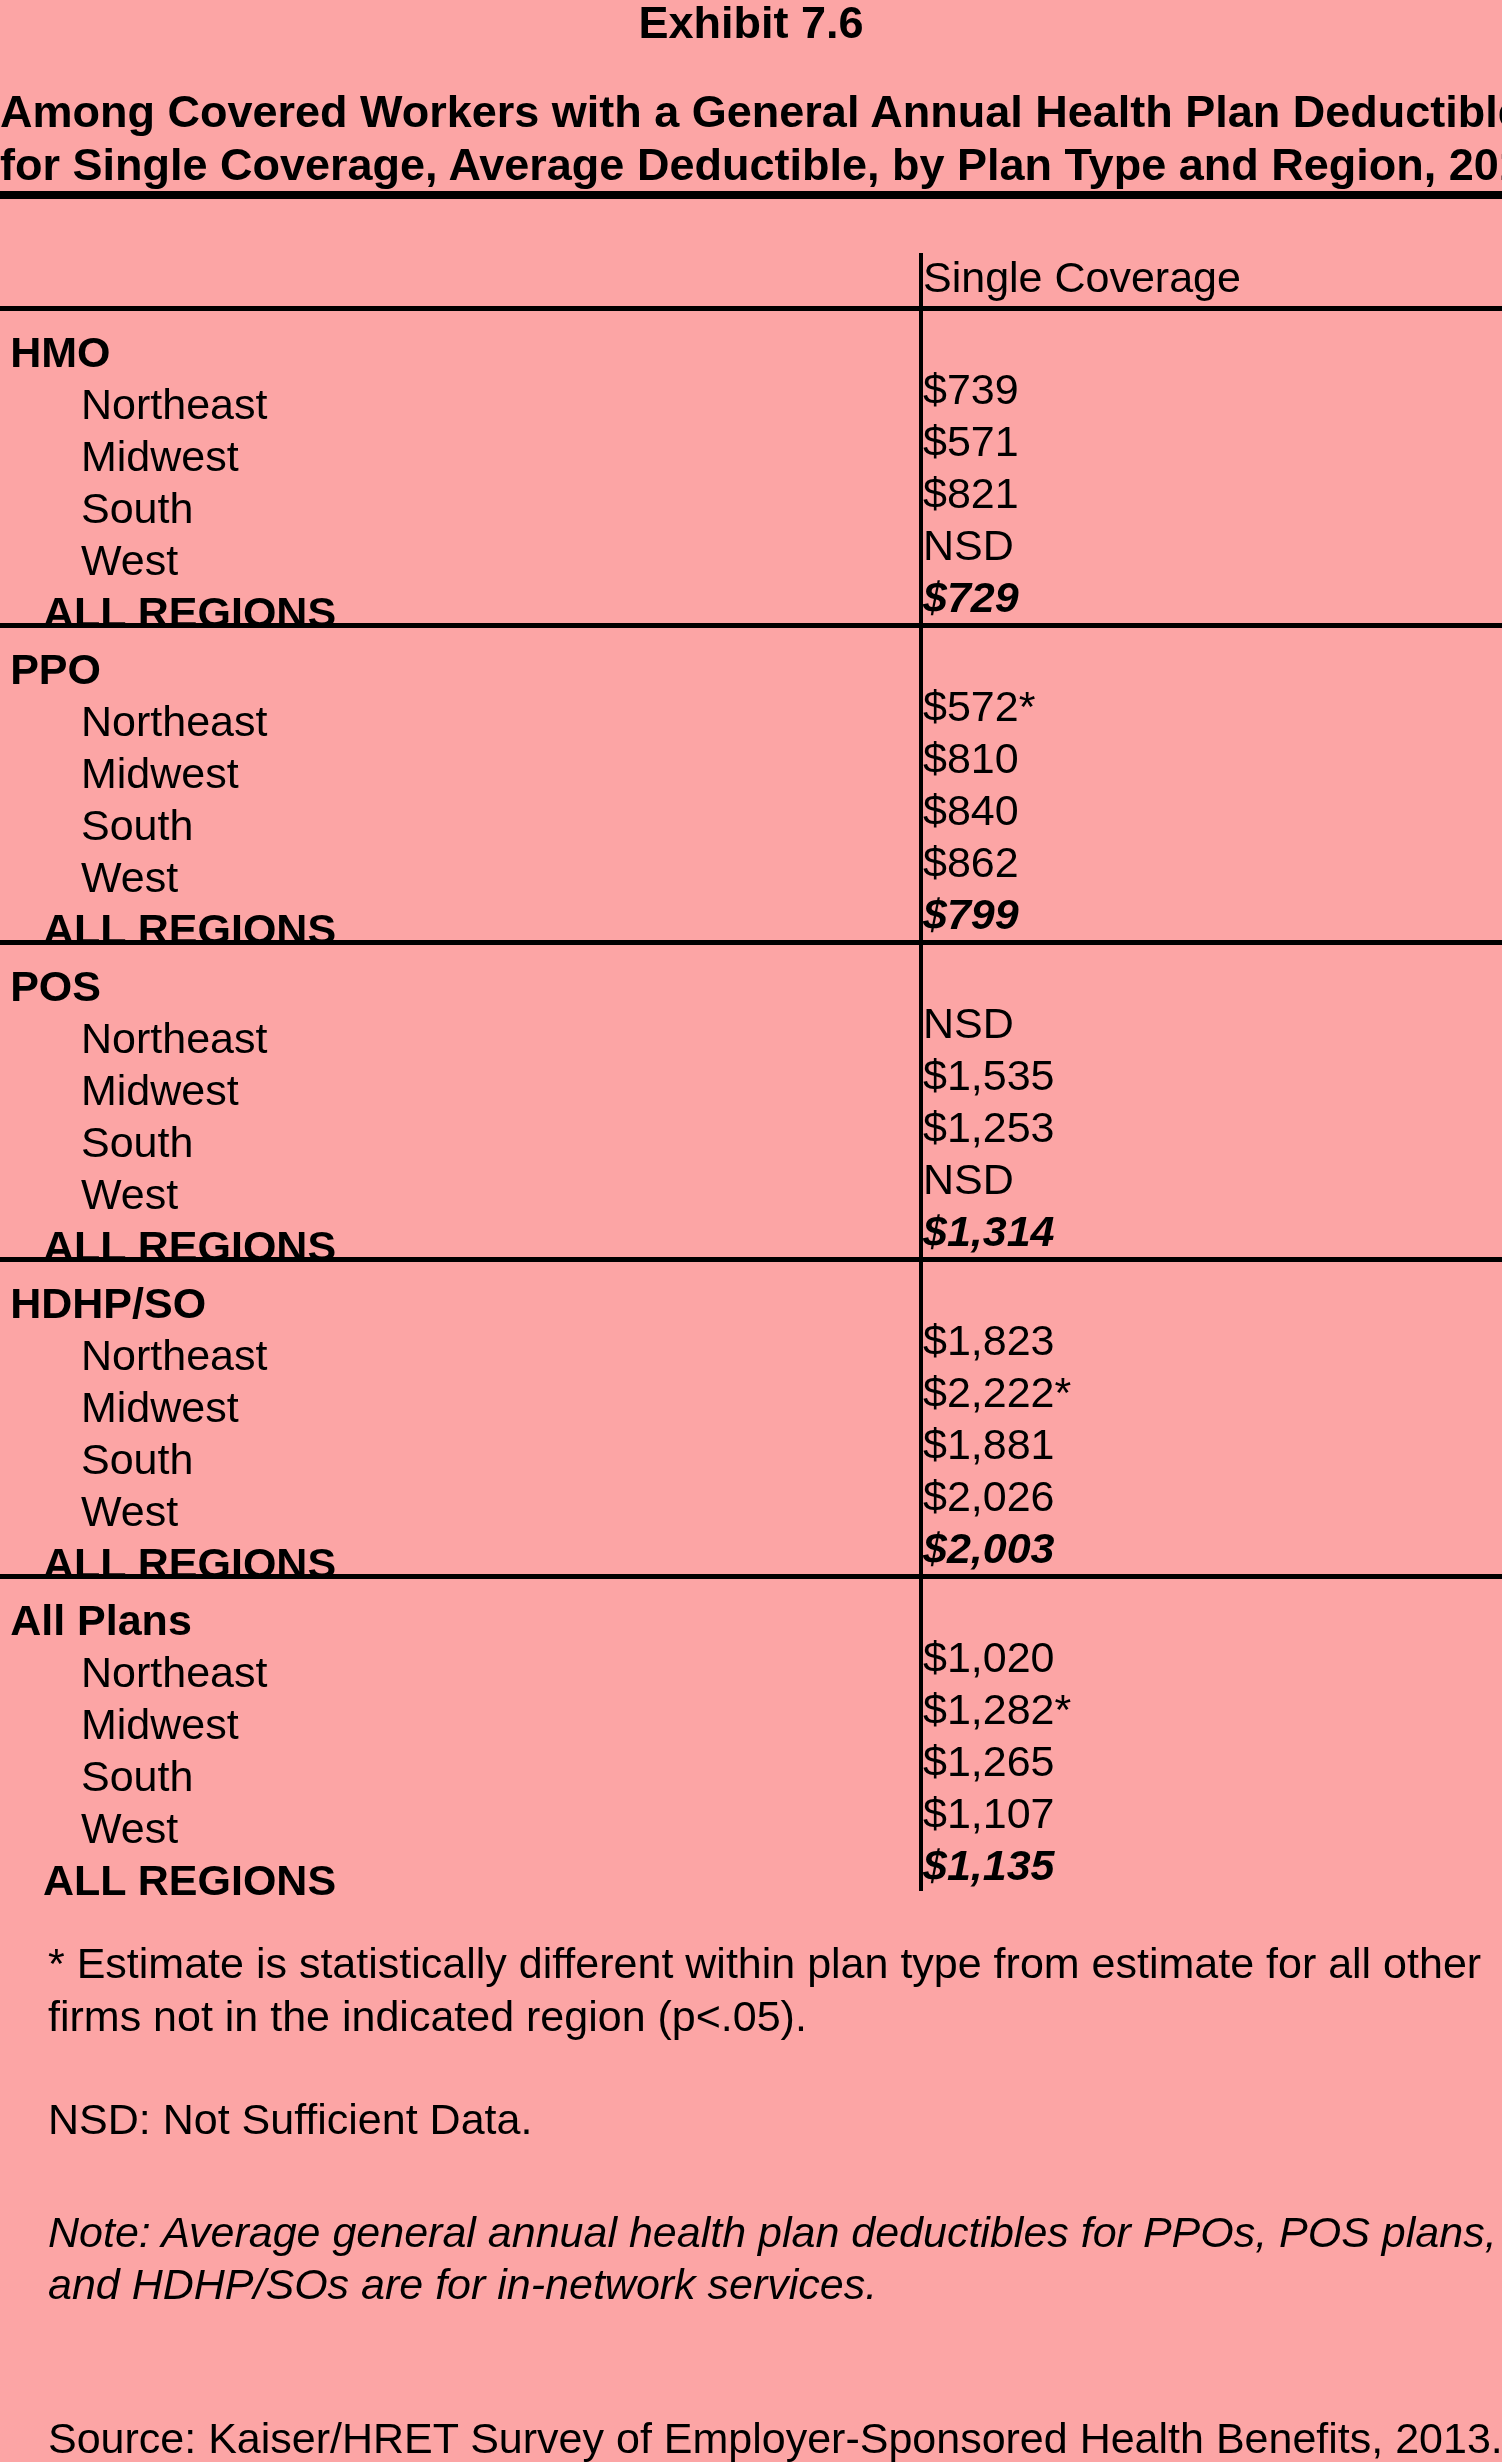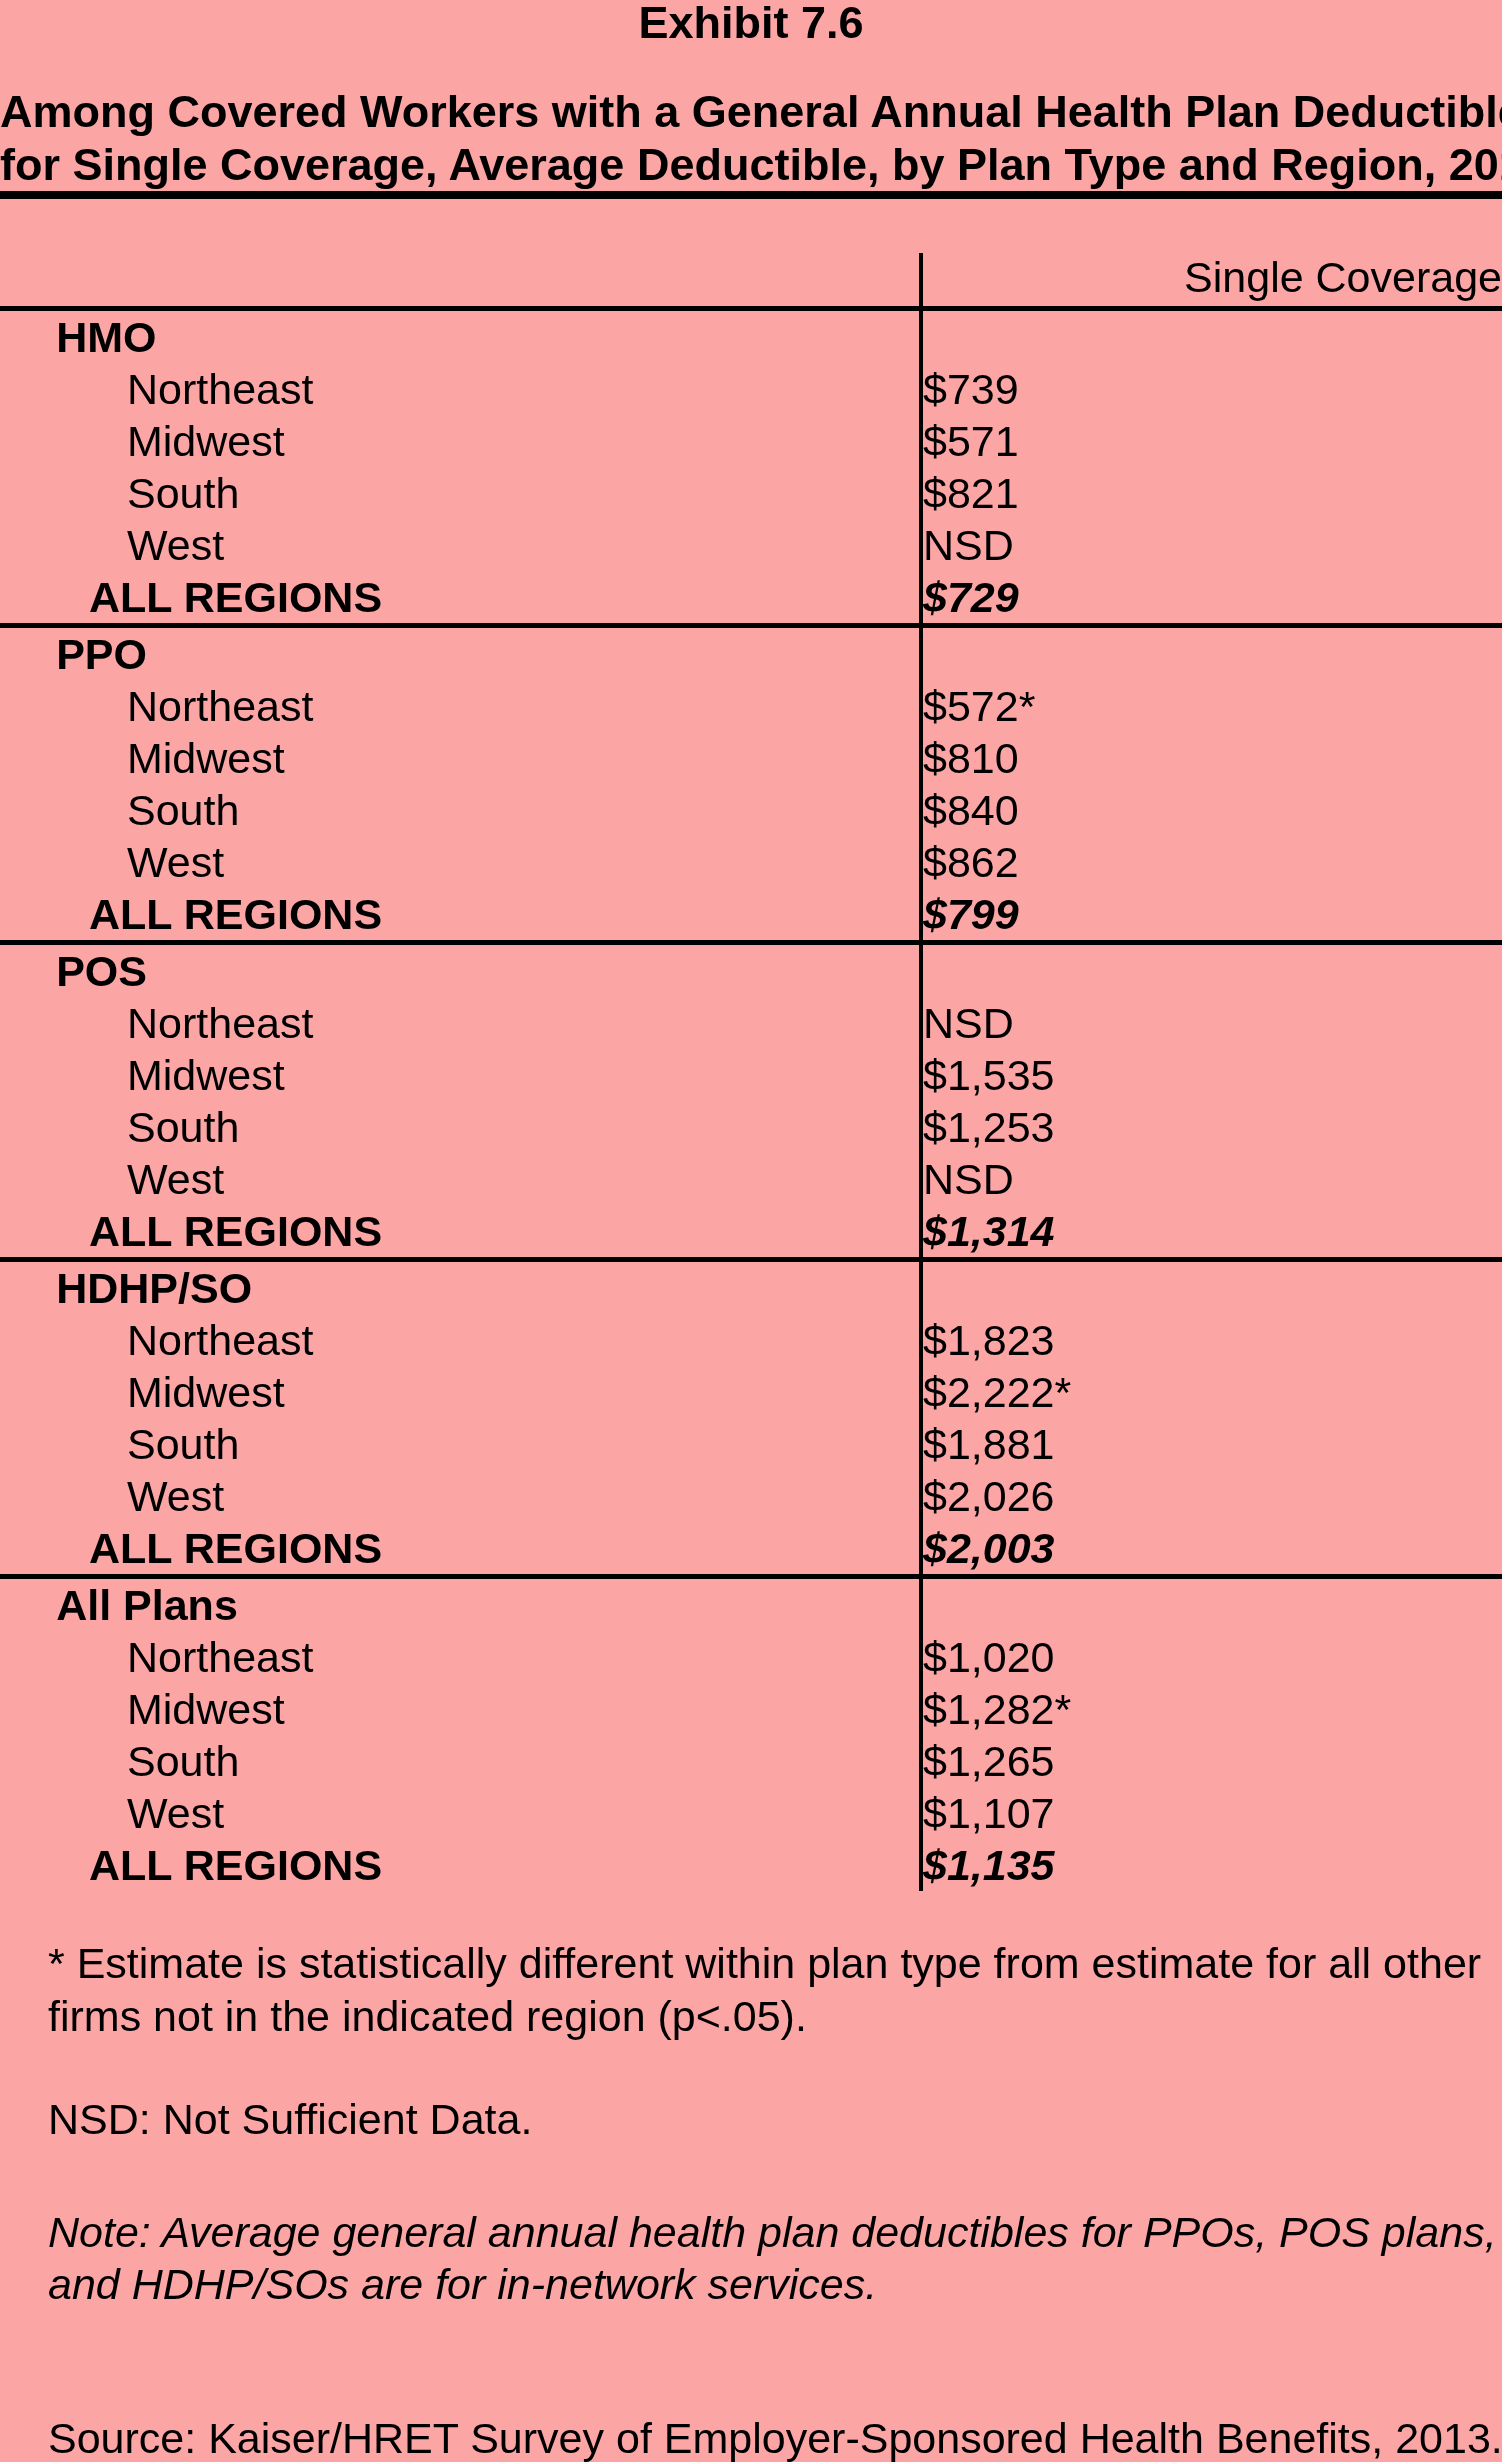--- a/index.html
+++ b/index.html
@@ -21,36 +21,36 @@
     position: absolute; top: 85px; left: 0; width: 100%;
     text-align: center; font-weight: bold; font-size: 45px; line-height: 53px;
   }
   .subtitle div { white-space: nowrap; }
   .top-bar {
     position: absolute; top: 191px; left: 0; width: 100%; height: 8.2px;
     background: #000000;
   }
   .col-header {
     position: absolute; top: 253px; left: 923px; width: 579px;
-    text-align: right; font-size: 43px; line-height: 49px; white-space: nowrap;
+    text-align: left; font-size: 43px; line-height: 49px; white-space: nowrap;
   }
   .header-line {
     position: absolute; top: 306px; left: 0; width: 100%; height: 5.1px;
     background: #000000;
   }
   .vline {
     position: absolute; left: 919px; top: 253px; width: 3.6px; height: 1638px;
     background: #000000;
   }
   .table-body { position: absolute; top: 311px; left: 0; width: 100%; }
   .row {
     position: relative; height: 52px;
     font-size: 43px; line-height: 52px; white-space: nowrap;
   }
-  .row .lbl { position: absolute; top: 0; margin-left: 46px; }
+  .row .lbl { position: absolute; top: 15px; }
   .lbl-section { left: 10.2px; font-weight: bold; }
   .lbl-region  { left: 81px; font-weight: normal; }
   .lbl-all     { left: 43px; font-weight: bold; }
   .row .val {
     position: absolute; top: 0; left: 923px; width: 563px;
     text-align: left; font-weight: normal;
   }
   .row .val.val-bold { font-weight: bold; font-style: italic; }
   .divider { height: 5.1px; background: #000000; }
   .footnote {

